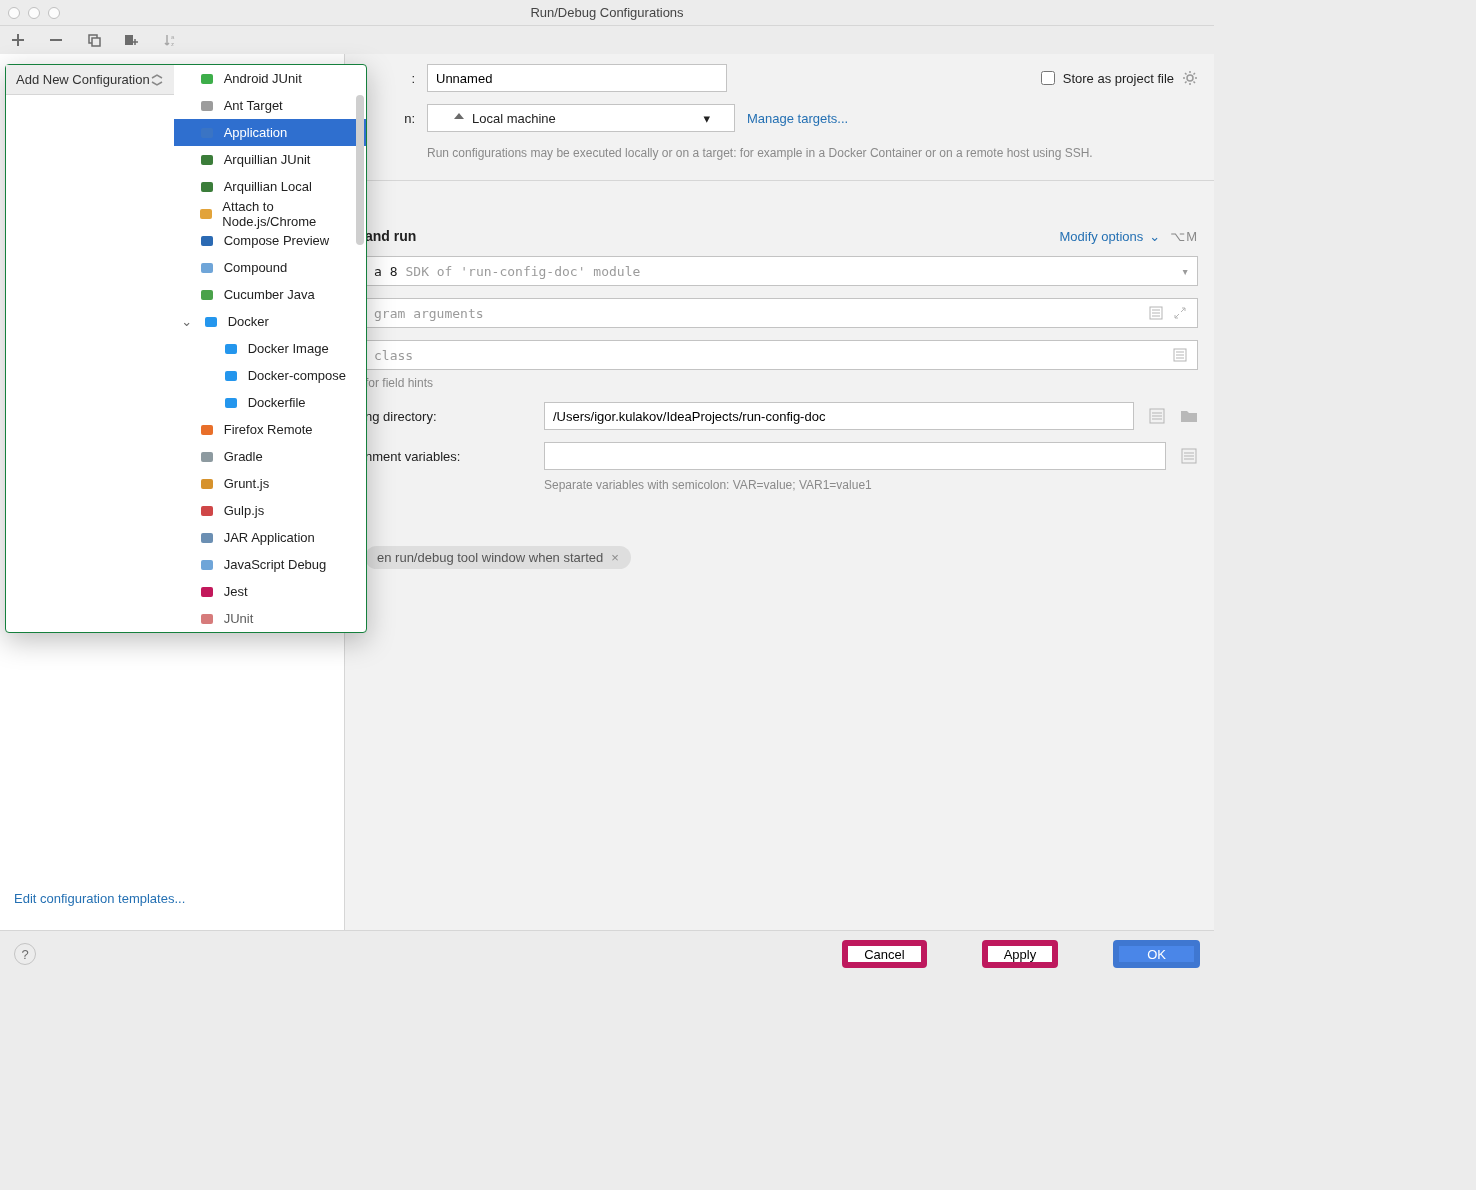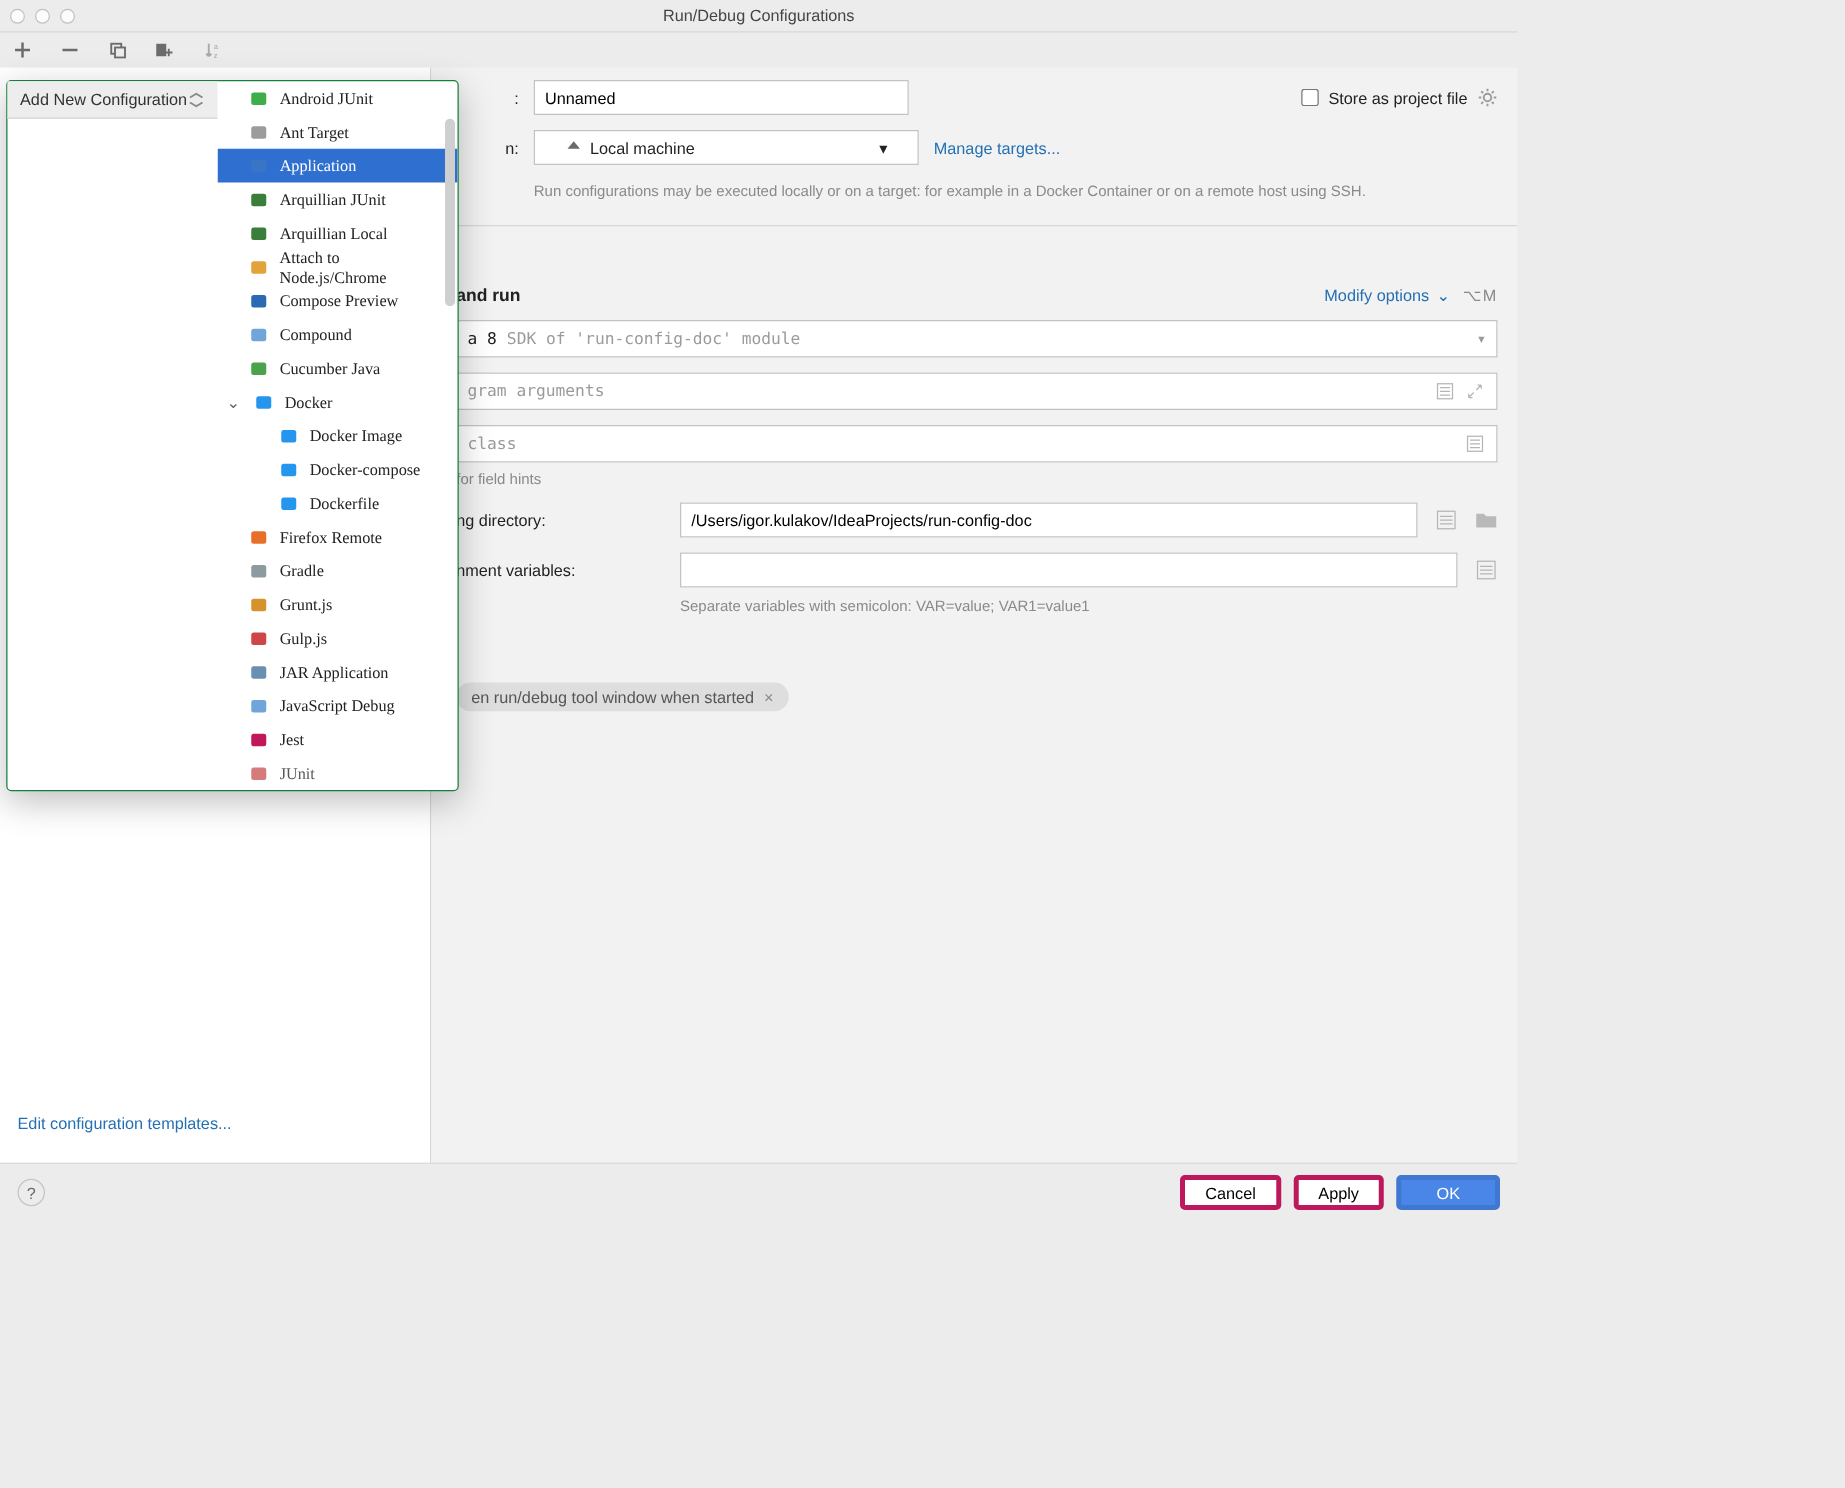--- a/index.html
+++ b/index.html
@@ -114,22 +114,22 @@
   
   .footer {
     height:47px; border-top:1px solid #d6d6d6;
     display:flex; align-items:center; padding:0 14px; gap:10px;
     background:#ececec;
   }
   .help { width:22px;height:22px; border:1px solid #c4c4c4; border-radius:50%;
     display:flex;align-items:center;justify-content:center; color:#6b6b6b;}
   .spacer{flex:1;}
   .btn {
-    height:28px; padding:0 16px; border:4px solid #be185d; background:#fff;
-    border-radius:4px; cursor:pointer; font-size:13px;
+    height:28px; padding:0 16px; border:6px solid #be185d; background:#fff;
+    border-radius:4px; cursor:pointer; font-size:13px;margin-left:45px;
   }
   .btn.primary { background:#4a86e8; color:#fff; border-color:#3f77d1; padding:0 28px;}
   
   .popup {
     position:absolute; left:5px; top:64px;
     width:362px; max-height:592px;
     background:#fff; border:1px solid #15803d;
     border-radius:4px;
     box-shadow: 0 8px 28px rgba(0,0,0,.25);
     display:flex; 
@@ -137,21 +137,21 @@
   }
   .popup-head {
     height:30px; background:#ededed;
     display:flex; align-items:center; padding:0 10px;
     border-bottom:1px solid #d6d6d6;
     justify-content:space-between;
   }
   .popup-title { font-size:13px; color:#333; margin:0 auto;}
   .collapse-icons { color:#777; }
   .popup-list {
-    overflow-y:auto; flex:1;font-family:Liberation Serif, serif;
+    overflow-y:auto; flex:1;
   }
   .pl-item {
     display:flex; align-items:center; gap:8px;
     height:27px; padding:0 6px 0 24px;
     cursor:pointer;
   }
   .pl-item.child { padding-left:48px; }
   .pl-item.has-arrow { padding-left:6px;}
   .pl-item .arrow { width:14px; text-align:center; color:#6a6a6a;}
   .pl-item.selected { background:#2f6fcf; color:#fff; }

